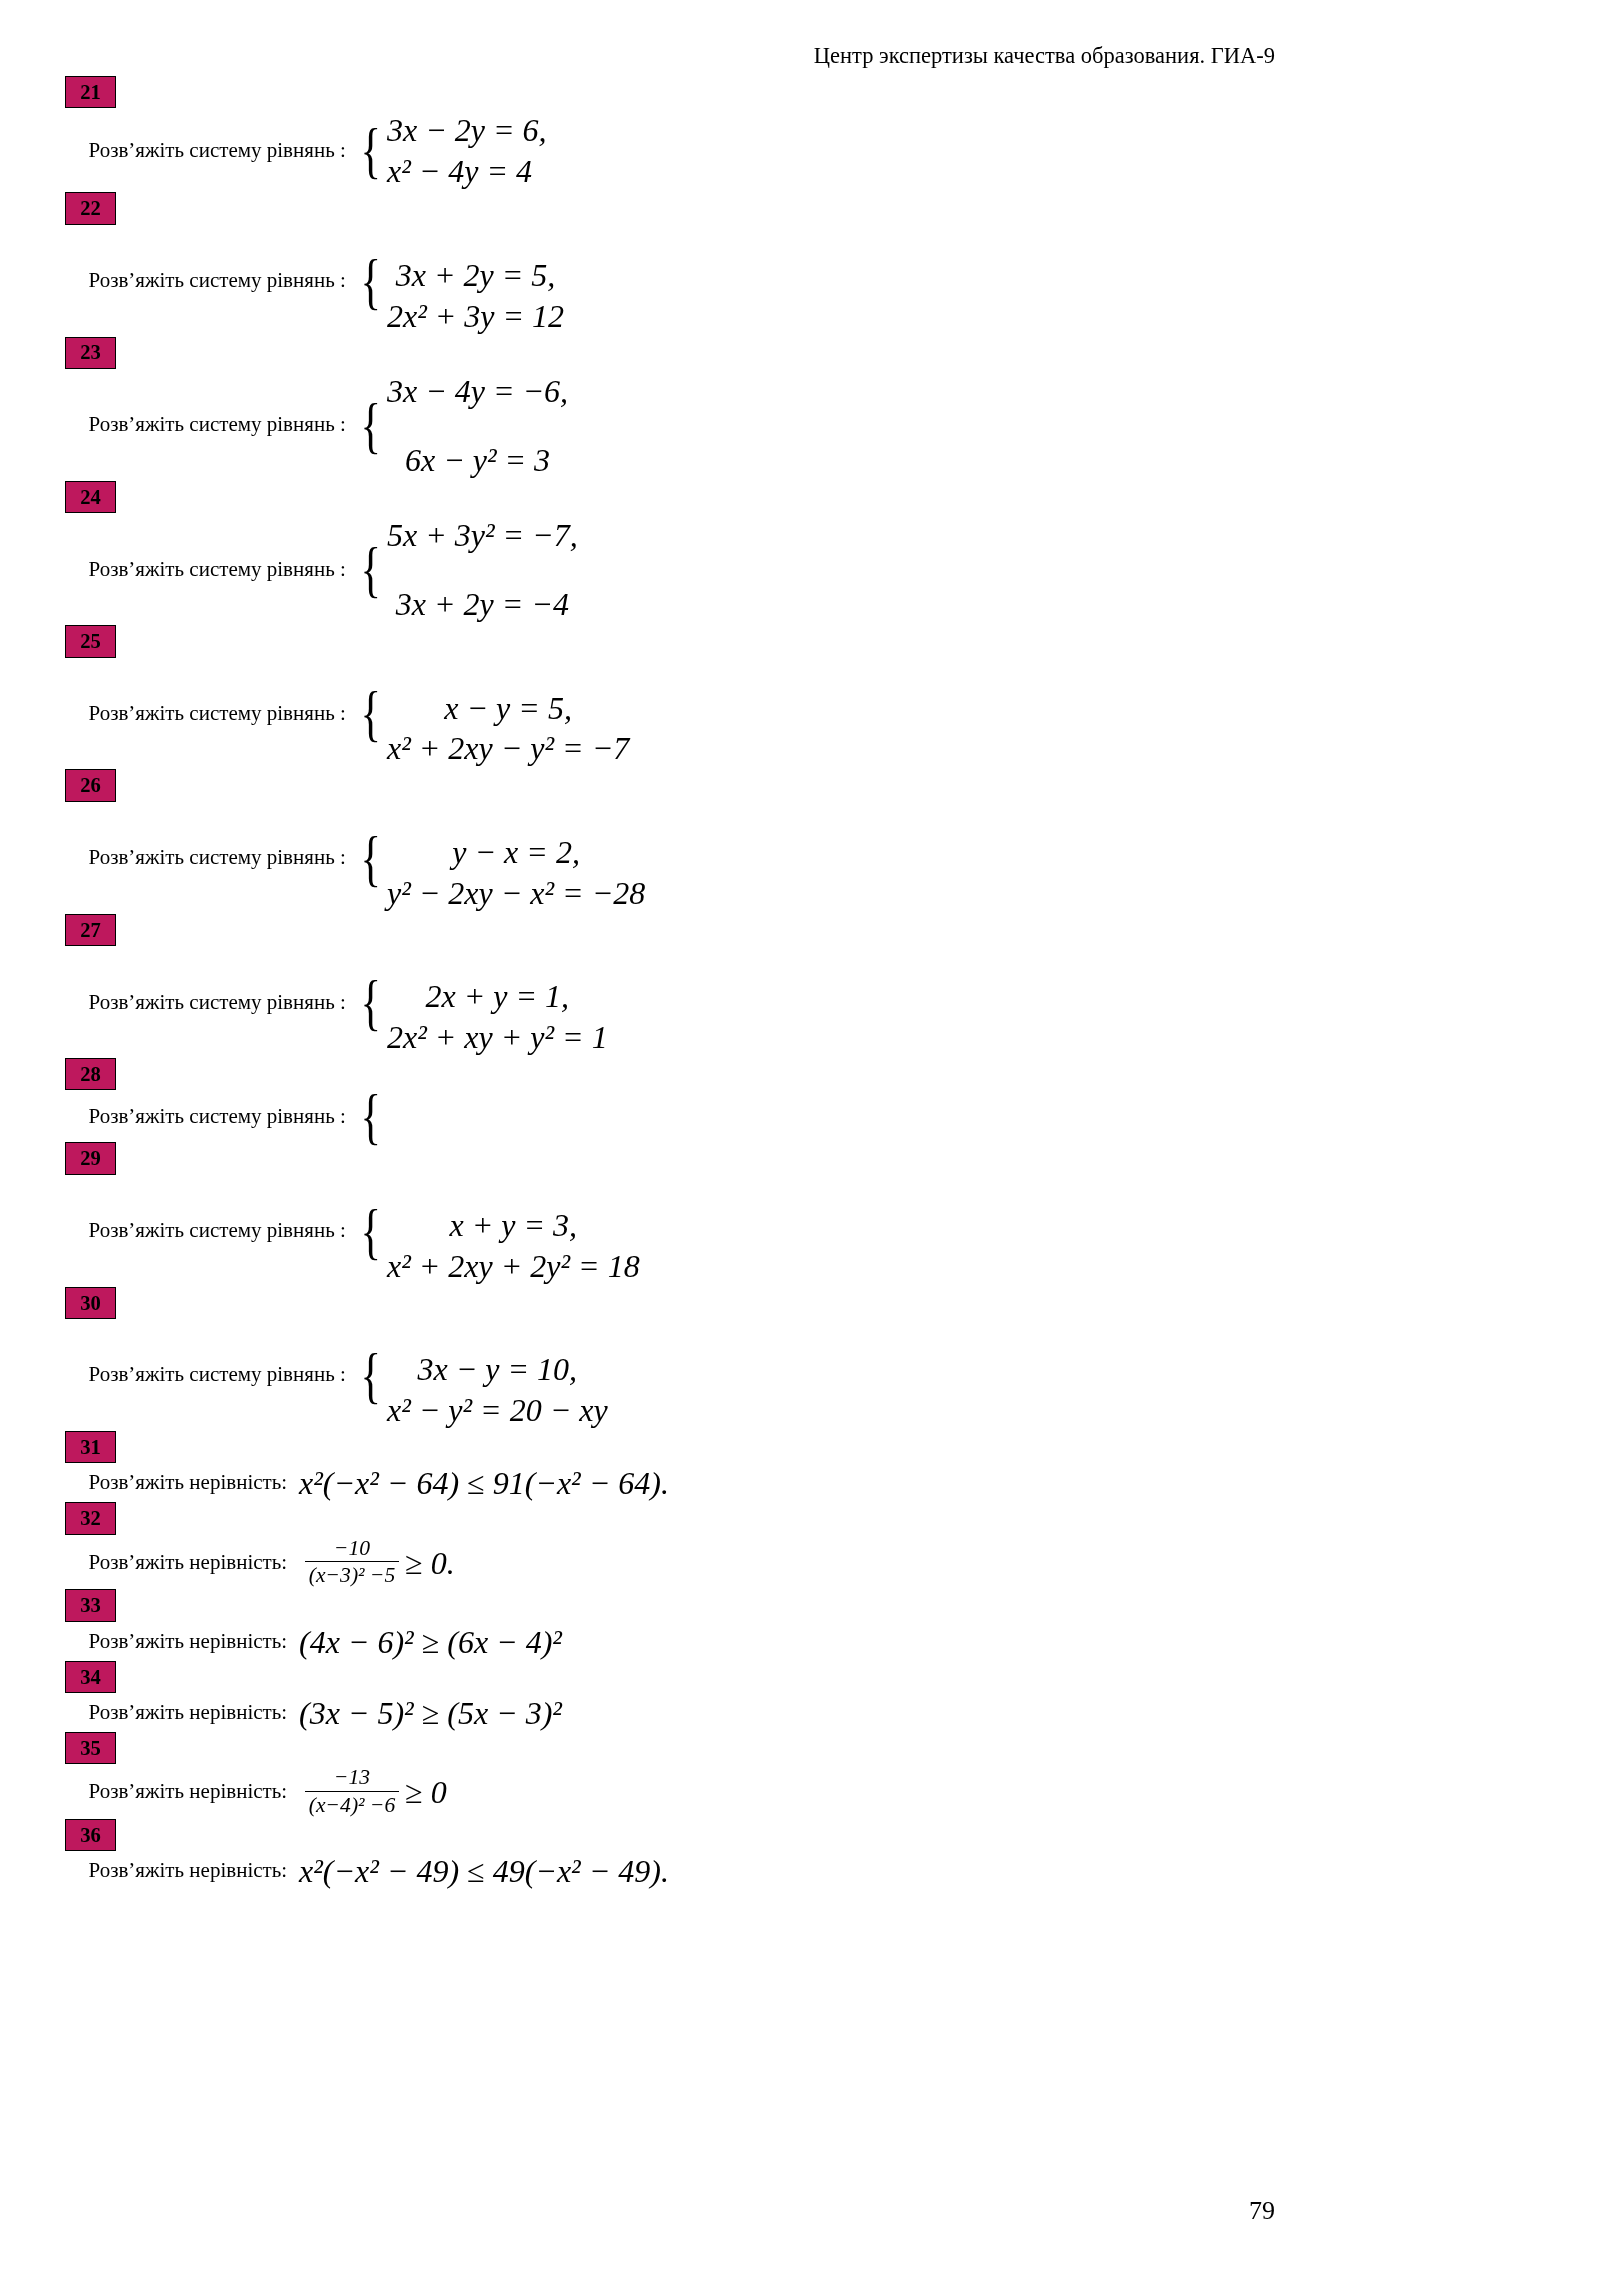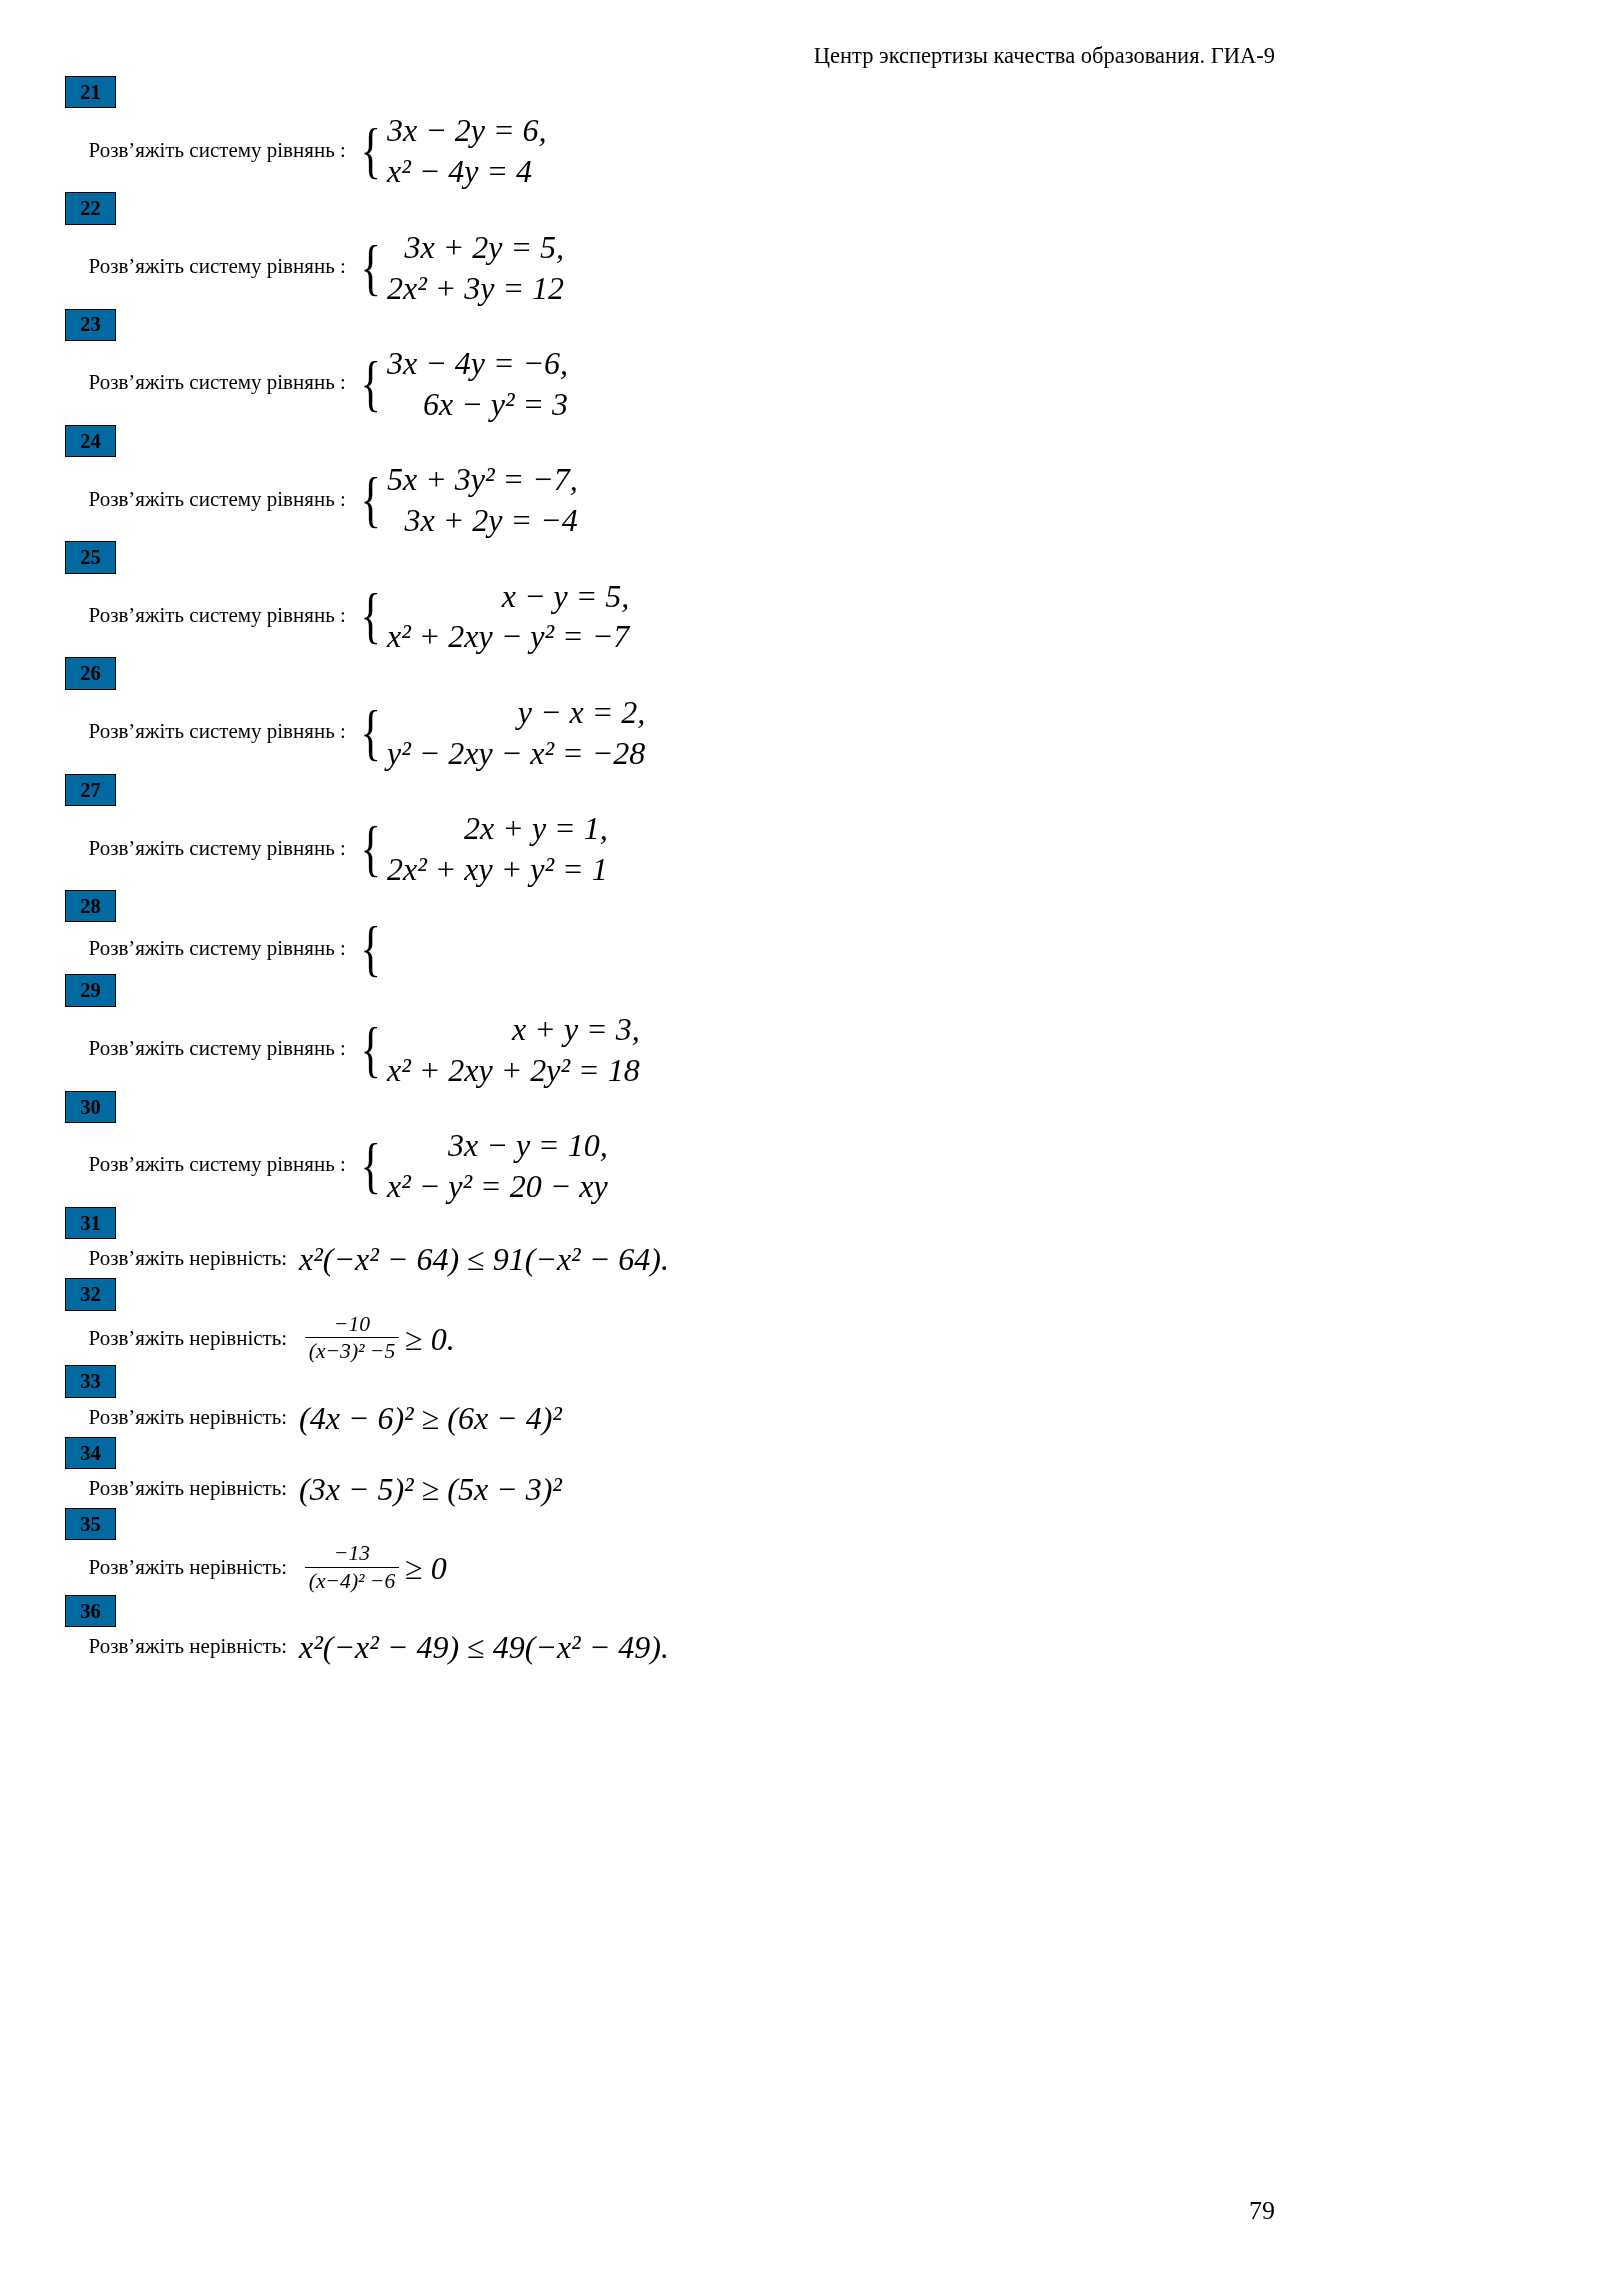--- a/index.html
+++ b/index.html
@@ -43,21 +43,21 @@
   .num-box {
     display: inline-block;
     border: 1.6px solid #000;
     font-family: "Liberation Serif", serif;
     font-size: 20.6px;
     font-weight: bold;
     line-height: 1;
     padding: 4.9px 11.8px 4.9px 11.8px;
     min-width: 25.5px;
     text-align: center;
-    background: #0369a1;
+    background: #be185d;
   }
   .task-body {
     display: flex;
     align-items: center;
     margin-top: 2px;
   }
   .prompt {
     font-family: "Liberation Serif", serif;
     font-size: 21px;
     color: #000;
@@ -85,21 +85,21 @@
     flex-direction: column;
     justify-content: center;
   }
   .eq {
     font-family: "Liberation Serif", serif;
     font-style: italic;
     font-size: 32px;
     line-height: 1.28;
     white-space: nowrap;
   }
-  .eq.center { text-align: right; }
+  .eq.center { text-align: center; margin-top: 28px; }
   .ineq {
     font-family: "Liberation Serif", serif;
     font-style: italic;
     font-size: 32px;
     white-space: nowrap;
     margin-left: 11.8px;
     display: flex;
     align-items: center;
   }
   .frac {

